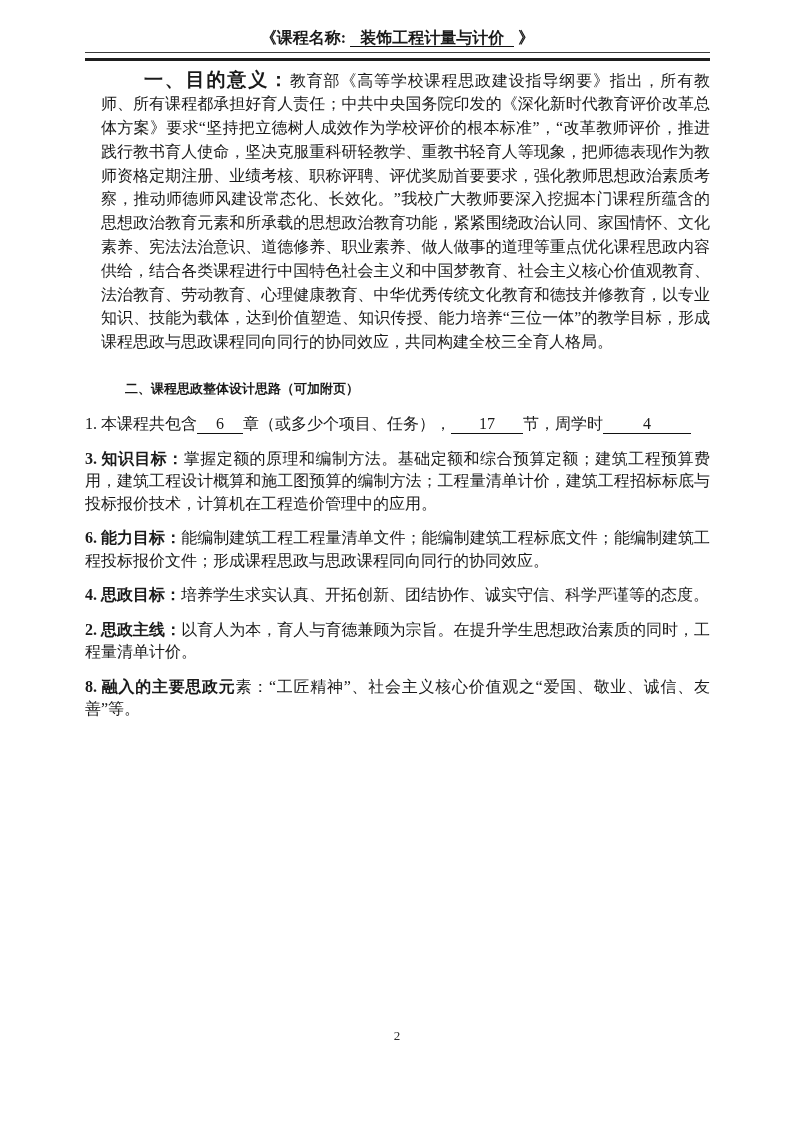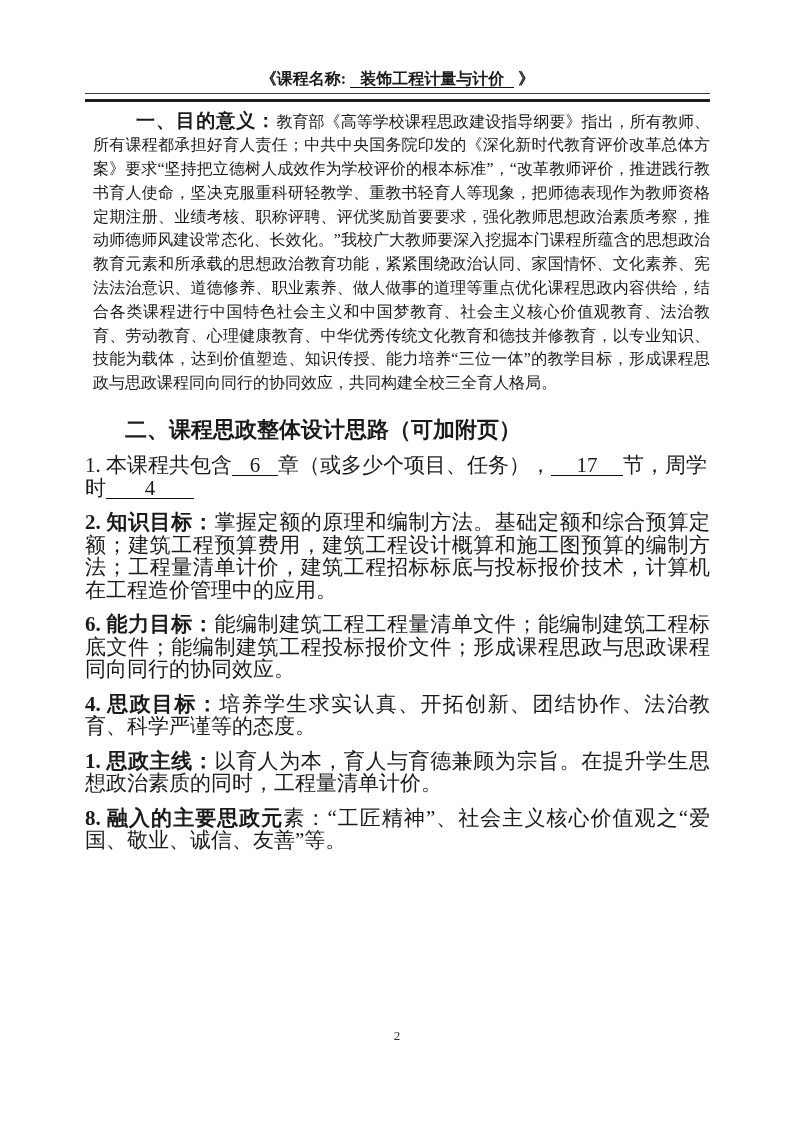--- a/index.html
+++ b/index.html
@@ -7,21 +7,21 @@
     padding: 0;
     background: #ffffff;
   }
   .page {
     position: relative;
     width: 794px;
     height: 1123px;
     margin: 0 auto;
     background: #ffffff;
     box-sizing: border-box;
-    padding: 68px 84px 0 85px;
+    padding: 27px 84px 0 85px;
     font-family: "Liberation Serif", "DejaVu Serif", serif;
     color: #1a1a1a;
     overflow: hidden;
   }
   .title-row {
     text-align: center;
     font-size: 16px;
     font-weight: bold;
     line-height: 22px;
     padding-bottom: 3px;
@@ -31,41 +31,41 @@
   .course-name {
     padding: 0 10px;
     border-bottom: 1.5px solid #111;
   }
   .header-rule {
     height: 2.5px;
     background: #1e1e1e;
     margin-top: 5px;
   }
   .para1 {
-    margin: 7px 0 0 8px;
+    margin: 7px 0 0 16px;
     font-size: 16px;
     line-height: 23.8px;
     text-align: justify;
     text-indent: 43px;
   }
   .inline-heading {
     font-size: 19px;
     font-weight: bold;
     letter-spacing: 1px;
   }
   .section2-heading {
     margin: 23px 0 0 0;
-    font-size: 22px;
+    font-size: 13px;
     font-weight: bold;
     line-height: 24px;
     text-indent: 40px;
   }
   .item {
     margin: 12px 0 0 0;
-    font-size: 21px;
+    font-size: 16px;
     line-height: 22.5px;
     text-align: justify;
   }
   .item-first {
     margin-top: 12px;
     text-align: left;
   }
   .bold-label {
     font-weight: bold;
   }
@@ -105,33 +105,33 @@
     <span class="inline-heading">一、目的意义：</span><span>教育部《高等学校课程思政建设指导纲要》指出，所有教师、所有课程都承担好育人责任；中共中央国务院印发的《深化新时代教育评价改革总体方案》要求“坚持把立德树人成效作为学校评价的根本标准”，“改革教师评价，推进践行教书育人使命，坚决克服重科研轻教学、重教书轻育人等现象，把师德表现作为教师资格定期注册、业绩考核、职称评聘、评优奖励首要要求，强化教师思想政治素质考察，推动师德师风建设常态化、长效化。”我校广大教师要深入挖掘本门课程所蕴含的思想政治教育元素和所承载的思想政治教育功能，紧紧围绕政治认同、家国情怀、文化素养、宪法法治意识、道德修养、职业素养、做人做事的道理等重点优化课程思政内容供给，结合各类课程进行中国特色社会主义和中国梦教育、社会主义核心价值观教育、法治教育、劳动教育、心理健康教育、中华优秀传统文化教育和德技并修教育，以专业知识、技能为载体，达到价值塑造、知识传授、能力培养“三位一体”的教学目标，形成课程思政与思政课程同向同行的协同效应，共同构建全校三全育人格局。</span>
   </p>
 
   <p class="section2-heading">二、课程思政整体设计思路（可加附页）</p>
 
   <p class="item item-first">
     <span>1. 本课程共包含</span><span class="blank blank-1">6</span><span>章（或多少个项目、任务），</span><span class="blank blank-2">17</span><span>节，周学时</span><span class="blank blank-3">4</span>
   </p>
 
   <p class="item">
-    <span class="bold-label">2. 知识目标：</span><span>掌握定额的原理和编制方法。基础定额和综合预算定额；建筑工程预算费用，建筑工程设计概算和施工图预算的编制方法；工程量清单计价，建筑工程招标标底与投标报价技术，计算机在工程造价管理中的应用。</span>
+    <span class="bold-label">3. 知识目标：</span><span>掌握定额的原理和编制方法。基础定额和综合预算定额；建筑工程预算费用，建筑工程设计概算和施工图预算的编制方法；工程量清单计价，建筑工程招标标底与投标报价技术，计算机在工程造价管理中的应用。</span>
   </p>
 
   <p class="item">
     <span class="bold-label">6. 能力目标：</span><span>能编制建筑工程工程量清单文件；能编制建筑工程标底文件；能编制建筑工程投标报价文件；形成课程思政与思政课程同向同行的协同效应。</span>
   </p>
 
   <p class="item">
-    <span class="bold-label">4. 思政目标：</span><span>培养学生求实认真、开拓创新、团结协作、法治教育、科学严谨等的态度。</span>
+    <span class="bold-label">4. 思政目标：</span><span>培养学生求实认真、开拓创新、团结协作、诚实守信、科学严谨等的态度。</span>
   </p>
 
   <p class="item">
-    <span class="bold-label">1. 思政主线：</span><span>以育人为本，育人与育德兼顾为宗旨。在提升学生思想政治素质的同时，工程量清单计价。</span>
+    <span class="bold-label">2. 思政主线：</span><span>以育人为本，育人与育德兼顾为宗旨。在提升学生思想政治素质的同时，工程量清单计价。</span>
   </p>
 
   <p class="item">
     <span class="bold-label">8. 融入的主要思政元</span><span>素：“工匠精神”、社会主义核心价值观之“爱国、敬业、诚信、友善”等。</span>
   </p>
 
   <div class="page-number">2</div>
 
 </div>
 

